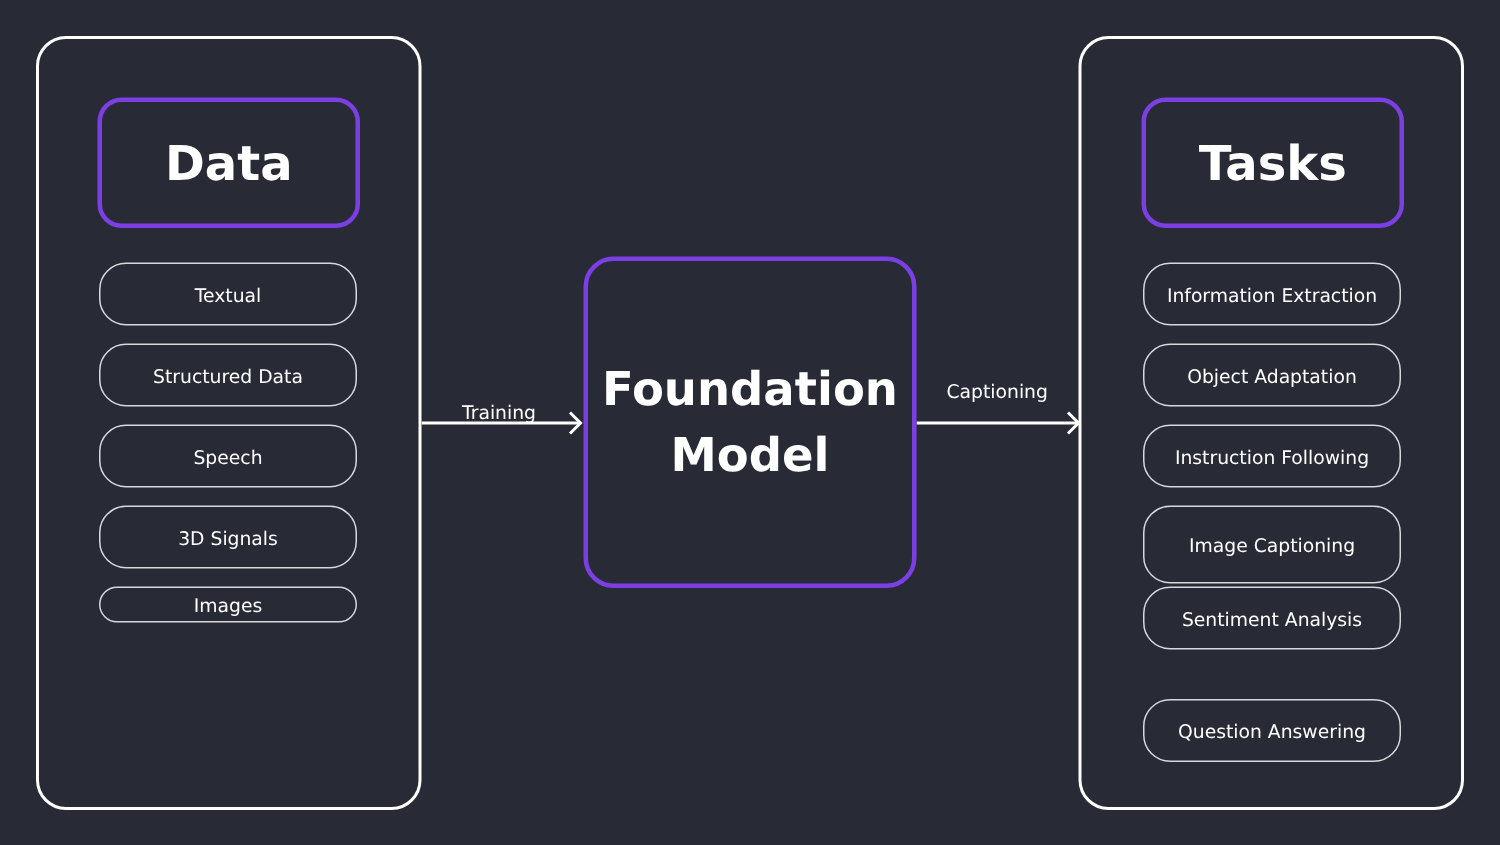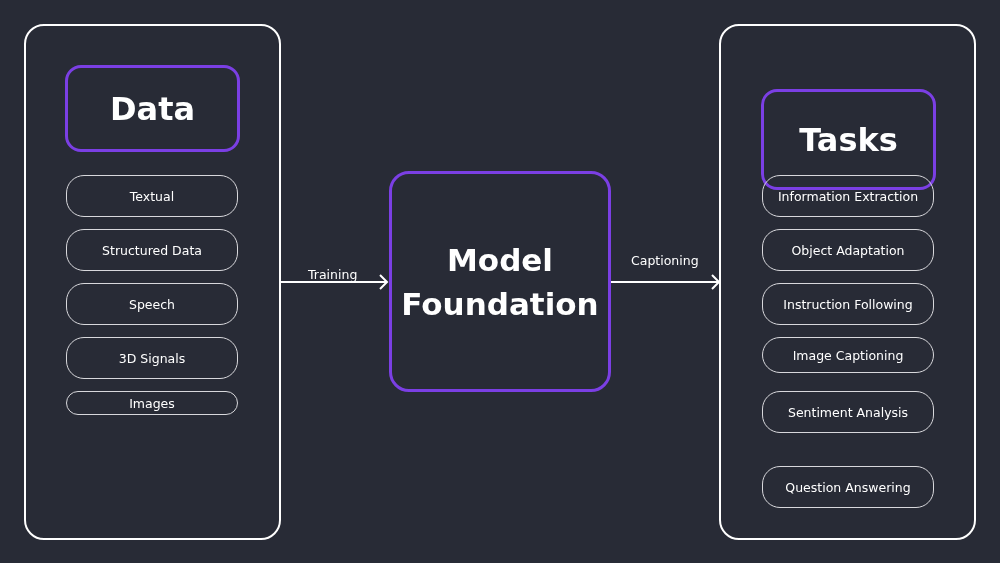--- a/index.html
+++ b/index.html
@@ -22,30 +22,30 @@
 <div class="pill" style="left:66px;top:337px;width:172px;height:42px;">3D Signals</div>
 <div class="pill" style="left:66px;top:391px;width:172px;height:24px;">Images</div>
 
 <div class="label" style="left:308px;top:253px;margin-top:14px;">Training</div>
 <svg class="arrow" style="left:281px;top:274px;" width="108" height="16" viewBox="0 0 108 16">
   <line x1="0" y1="8" x2="106" y2="8" stroke="#ffffff" stroke-width="2"></line>
   <polyline points="99,1 106,8 99,15" fill="none" stroke="#ffffff" stroke-width="2"></polyline>
 </svg>
 
 <div class="center">
+  <span>Foundation</span>
   <span>Model</span>
-  <span>Foundation</span>
 </div>
 
 <div class="label" style="left:631px;top:253px;">Captioning</div>
 <svg class="arrow" style="left:611px;top:274px;" width="110" height="16" viewBox="0 0 110 16">
   <line x1="0" y1="8" x2="108" y2="8" stroke="#ffffff" stroke-width="2"></line>
   <polyline points="101,1 108,8 101,15" fill="none" stroke="#ffffff" stroke-width="2"></polyline>
 </svg>
 
 <div class="panel" style="left:719px;top:24px;width:257px;height:516px;"></div>
-<div class="header" style="left:761px;top:65px;width:175px;height:101px;margin-top:24px;">Tasks</div>
+<div class="header" style="left:761px;top:65px;width:175px;height:87px;">Tasks</div>
 <div class="pill" style="left:762px;top:175px;width:172px;height:42px;">Information Extraction</div>
 <div class="pill" style="left:762px;top:229px;width:172px;height:42px;">Object Adaptation</div>
 <div class="pill" style="left:762px;top:283px;width:172px;height:42px;">Instruction Following</div>
-<div class="pill" style="left:762px;top:337px;width:172px;height:36px;">Image Captioning</div>
+<div class="pill" style="left:762px;top:337px;width:172px;height:52px;">Image Captioning</div>
 <div class="pill" style="left:762px;top:391px;width:172px;height:42px;">Sentiment Analysis</div>
 <div class="pill" style="left:762px;top:466px;width:172px;height:42px;">Question Answering</div>
 
 </body></html>

